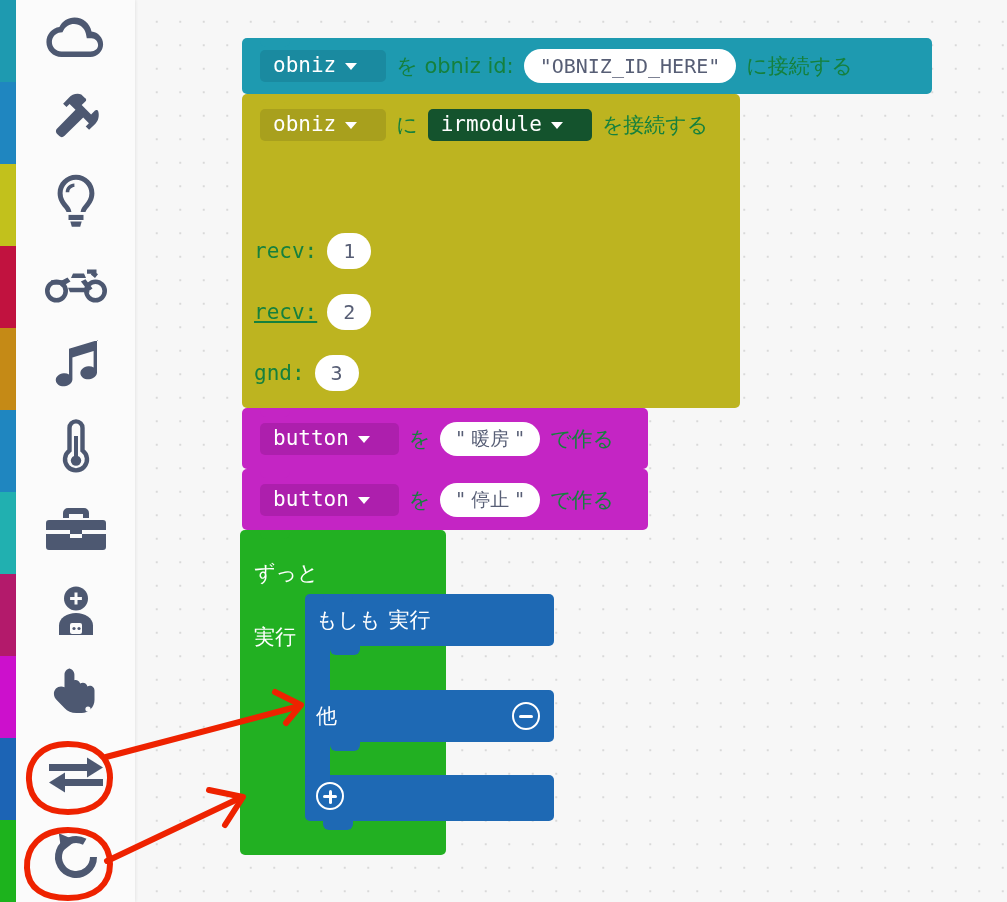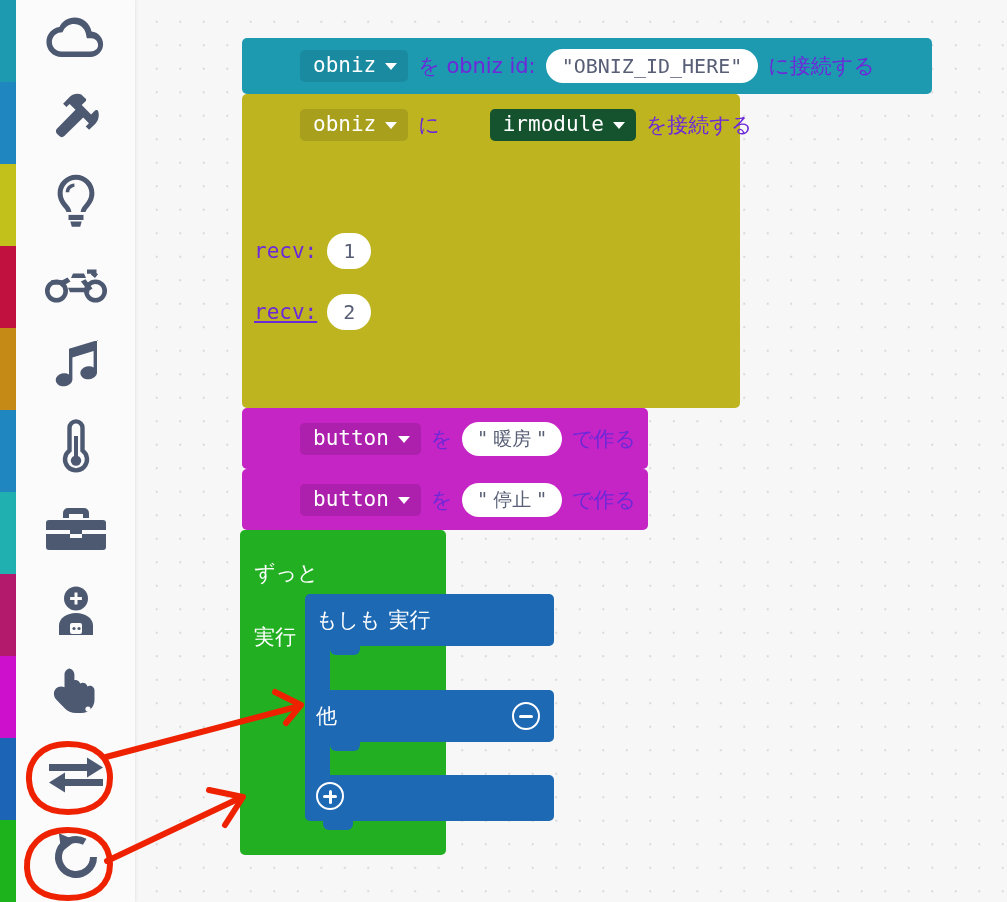--- a/index.html
+++ b/index.html
@@ -52,44 +52,44 @@
   .row{
     position:absolute;display:flex;align-items:center;
     font-size:21px;color:#ffffff;white-space:nowrap;
     font-family:"DejaVu Sans Mono","Liberation Mono",monospace;
   }
   .jp{font-family:"DejaVu Sans","Liberation Sans",sans-serif;font-size:21px;}
 
   
   .fld-drop{
     display:inline-flex;align-items:center;gap:9px;
-    border-radius:5px;padding:5px 11px 6px 13px;
+    border-radius:5px;padding:5px 29px 6px 13px;
     font-family:"DejaVu Sans Mono","Liberation Mono",monospace;
-    font-size:21px;color:#fff;line-height:1;margin-left:40px;
+    font-size:21px;color:#fff;line-height:1;
   }
   .caret{
     width:0;height:0;border-left:6px solid transparent;
     border-right:6px solid transparent;border-top:7px solid #fff;
     display:inline-block;margin-top:2px;
   }
   
   .fld-text{
     display:inline-flex;align-items:center;justify-content:center;
     background:#ffffff;border-radius:18px;height:34px;
     padding:0 16px;color:#575e75;line-height:1;
     font-family:"DejaVu Sans Mono","Liberation Mono",monospace;font-size:20px;
   }
   .fld-text.jpv{font-family:"DejaVu Sans","Liberation Sans",sans-serif;font-size:19px;}
   .fld-num{
     display:inline-flex;align-items:center;justify-content:center;
     background:#ffffff;border-radius:22px;width:44px;height:36px;
     color:#575e75;font-size:20px;
     font-family:"DejaVu Sans Mono","Liberation Mono",monospace;
   }
-  .lbl{color:#6d28d9;margin:0 10px;}
+  .lbl{color:#15803d;margin:0 10px;}
   .hexwrap{
     display:inline-flex;height:36px;align-items:center;
     -webkit-clip-path:polygon(18px 0, 100% 0, calc(100% - 18px) 100%, 0 100%);
     clip-path:polygon(18px 0, 100% 0, calc(100% - 18px) 100%, 0 100%);
     padding:0 26px;
   }
 
   
   .mut{
     position:absolute;width:28px;height:28px;border-radius:50%;
@@ -266,20 +266,24 @@
     </div>
 
     <div class="row" style="left:12px;top:134px;height:46px;">
       <span class="lbl" style="margin-left:0;">recv:</span>
       <span class="fld-num">1</span>
     </div>
     <div class="row" style="left:12px;top:195px;height:46px;">
       <span class="lbl" style="margin-left:0;text-decoration:underline;">recv:</span>
       <span class="fld-num">2</span>
     </div>
+    <div class="row" style="left:12px;top:256px;height:46px;">
+      <span class="lbl" style="margin-left:0;">gnd:</span>
+      <span class="fld-num">3</span>
+    </div>
   </div>
 
   <div class="blk" id="blk-btn0" style="left:242px;top:408px;width:406px;height:61px;">
     <div class="blk-body" id="b0-body" style="left: 0px; top: 0px; width: 406px; height: 61px; background: rgb(196, 37, 196);"></div>
     <div class="notch-top" id="b0-notch" style="left: 18px; top: 0px; background: rgb(196, 37, 196);"></div>
     <div class="row" style="left:18px;top:0;height:61px;">
       <span class="fld-drop" id="b0-drop" style="background: rgb(173, 31, 173);">
         <span>button</span>
         <i class="caret"></i>
       </span>

